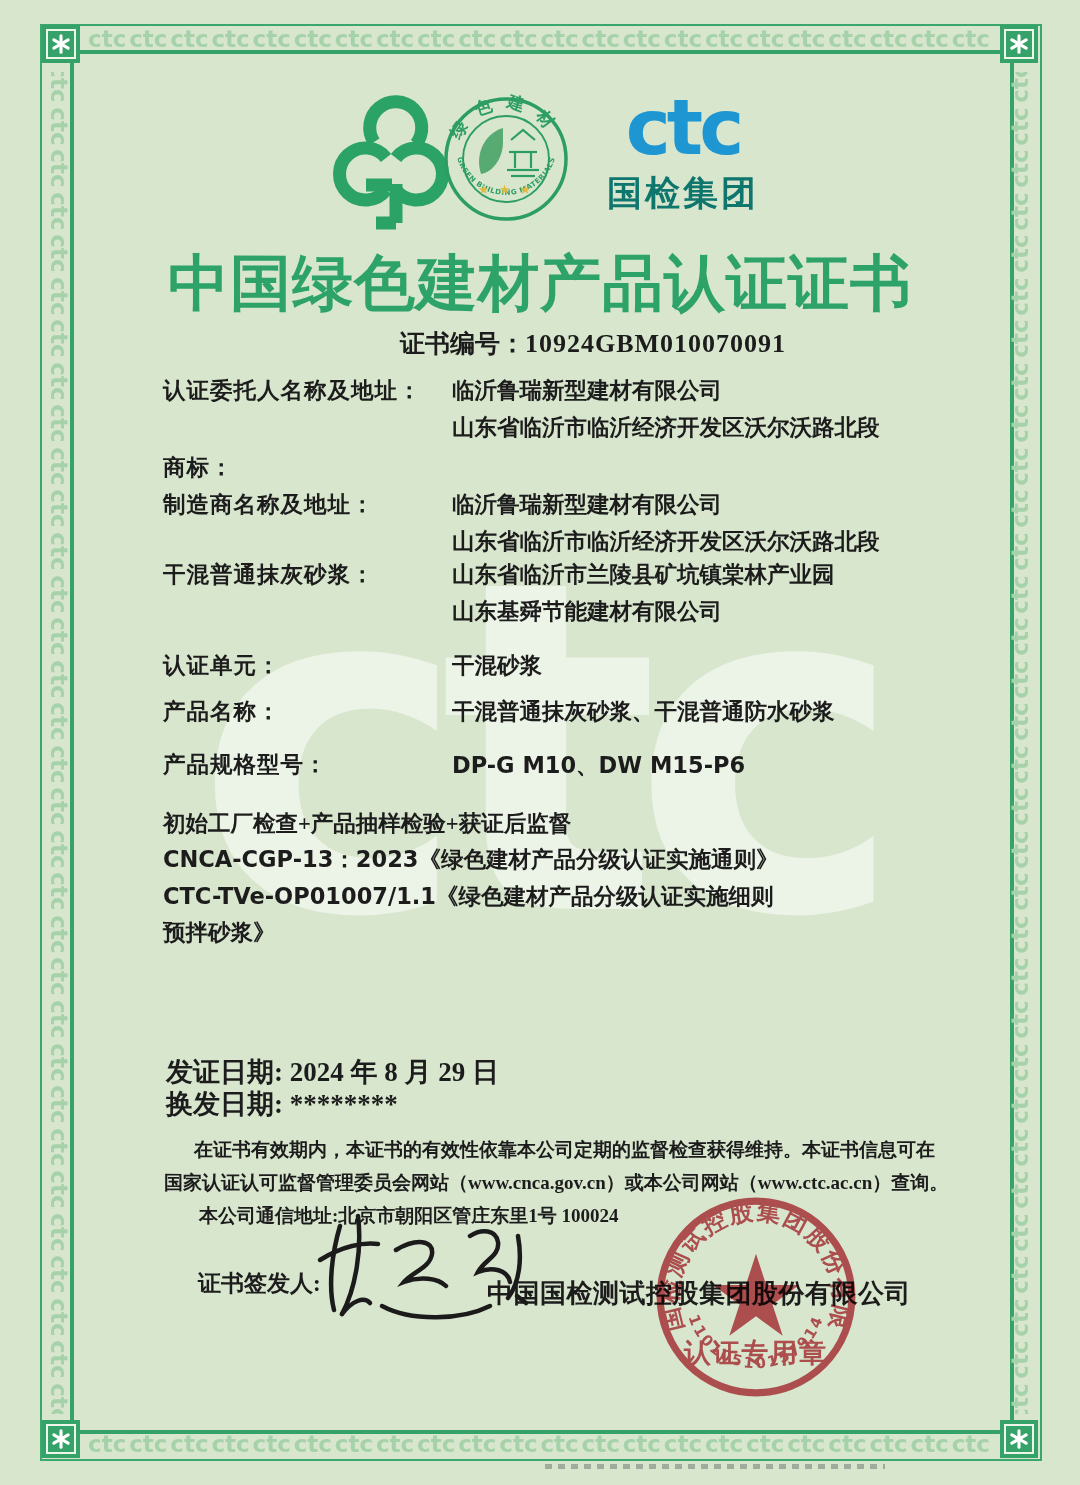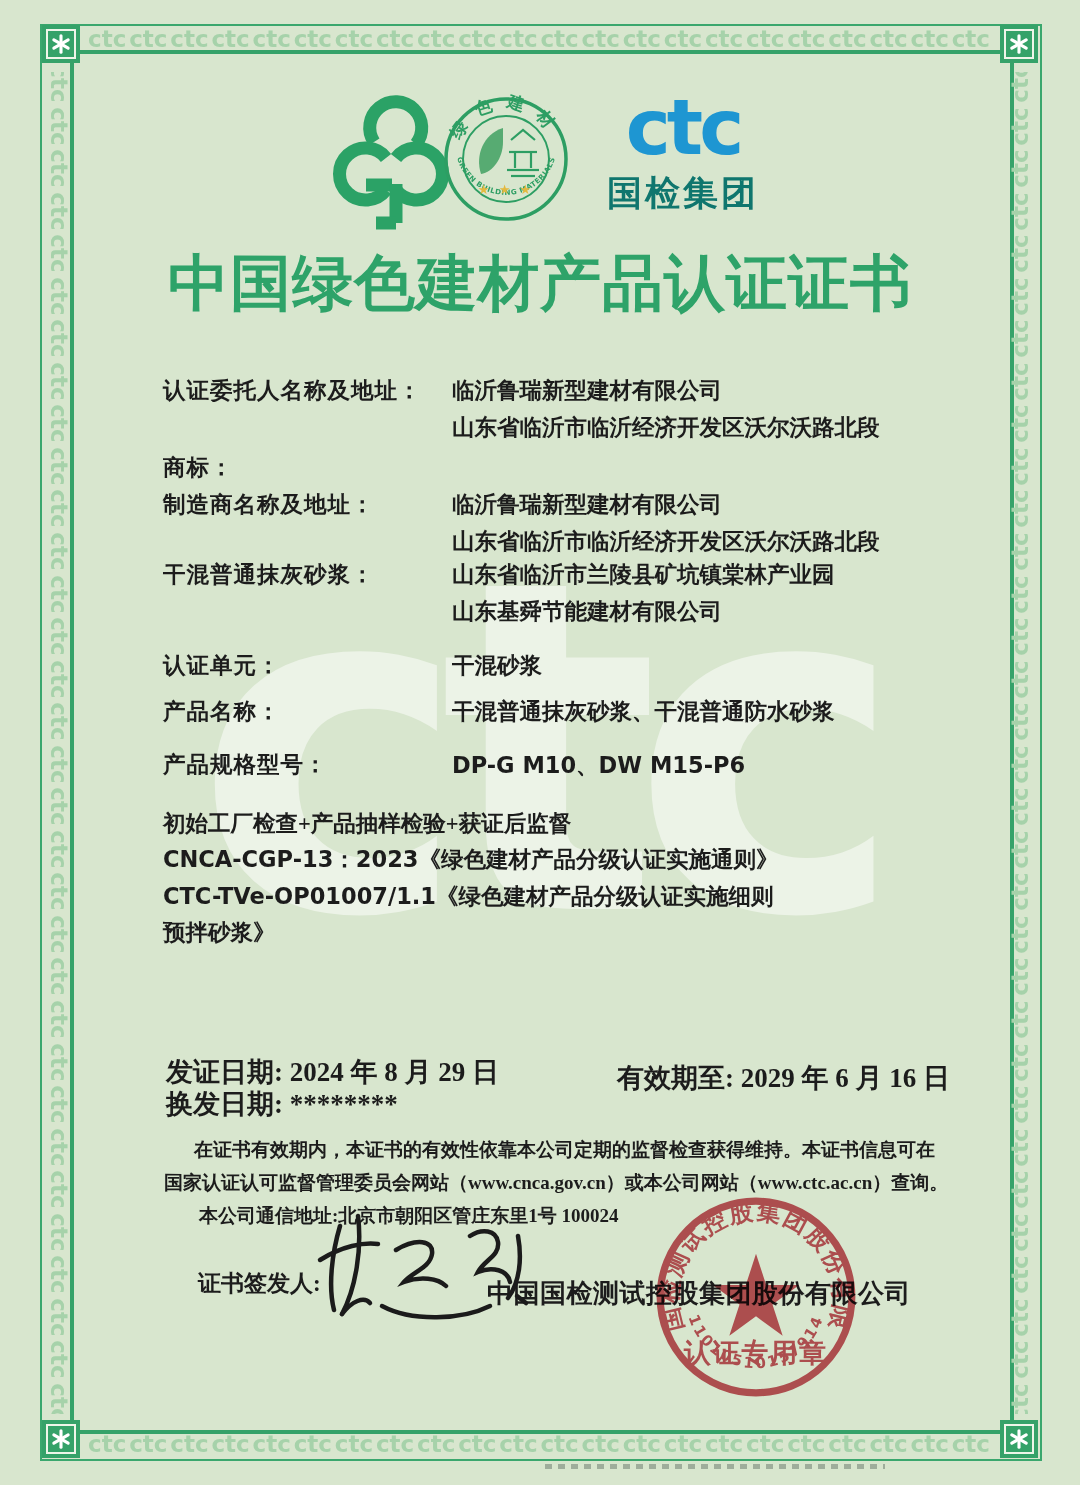--- a/index.html
+++ b/index.html
@@ -278,20 +278,23 @@
       <text x="65" y="100" text-anchor="middle" font-size="13" fill="#e3b93f" letter-spacing="3">★ ★ ★</text>
     </svg>
   </div>
 
   <div class="ctc-logo">
     <span class="ctc-word">ctc</span>
     <span class="ctc-sub">国检集团</span>
   </div>
 
   <div class="doc-title">中国绿色建材产品认证证书</div>
+  <div class="cert-no">
+    <span>证书编号：</span><span class="num">10924GBM010070091</span>
+  </div>
 
   <div class="row" style="top:373px">
     <span class="lbl">认证委托人名称及地址：</span>
     <div class="vals">
         <div>临沂鲁瑞新型建材有限公司</div>
       <div>山东省临沂市临沂经济开发区沃尔沃路北段</div>
       </div>
   </div>
   <div class="row" style="top:450px">
     <span class="lbl">商标：</span>
@@ -339,24 +342,20 @@
       <div class="sansline">CNCA-CGP-13：2023《绿色建材产品分级认证实施通则》</div>
       <div class="sansline">CTC-TVe-OP01007/1.1《绿色建材产品分级认证实施细则</div>
       <div class="sansline">预拌砂浆》</div>
     </div>
   </div>
 
 
   <div class="dateline d1">
     <span>发证日期:</span>
     <span>2024 年 8 月 29 日</span>
-  </div>
-  <div class="dateline d2">
-    <span>有效期至:</span>
-    <span>2029 年 6 月 16 日</span>
   </div>
   <div class="dateline d3">
     <span>换发日期:</span>
     <span>********</span>
   </div>
 
   <div class="notice-line n1">在证书有效期内，本证书的有效性依靠本公司定期的监督检查获得维持。本证书信息可在</div>
   <div class="notice-line n2">国家认证认可监督管理委员会网站（www.cnca.gov.cn）或本公司网站（www.ctc.ac.cn）查询。</div>
   <div class="notice-line n3">本公司通信地址:北京市朝阳区管庄东里1号  100024</div>
 

